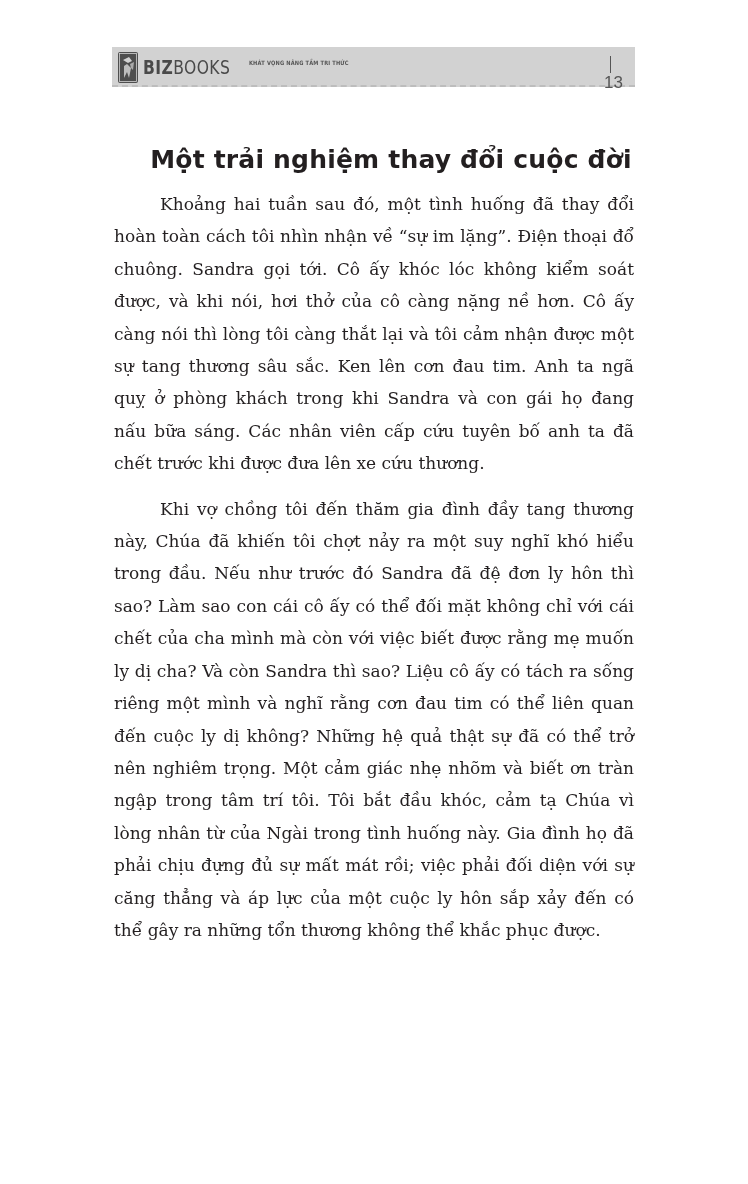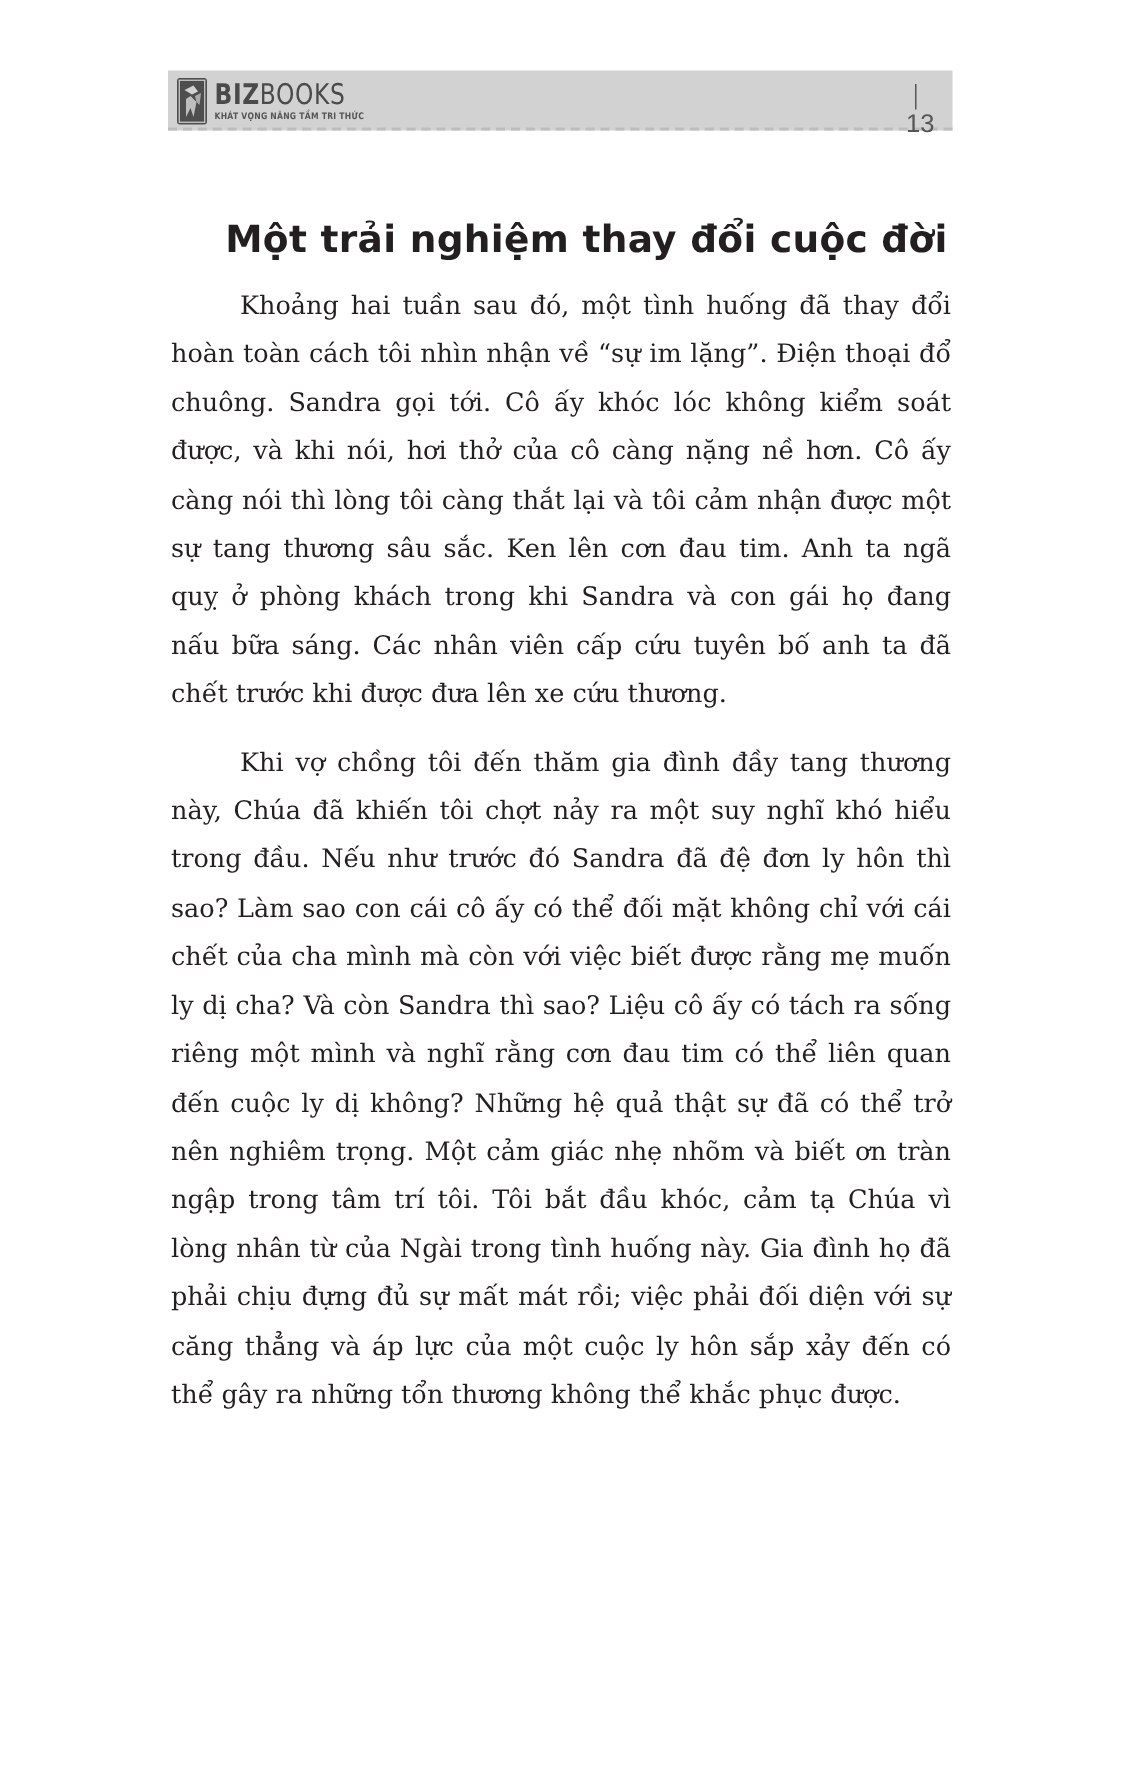--- a/index.html
+++ b/index.html
@@ -37,21 +37,21 @@
       height: 31px;
       background: #4e4e4e;
       border-radius: 2px;
       position: relative;
       overflow: hidden;
     }
     .logo-icon svg { display: block; }
     .logo-text {
       margin-left: 5px;
       display: flex;
-      flex-direction: column;
+      flex-direction: row;
       justify-content: center;
       line-height: 1;
     }
     .logo-brand {
       font-family: "DejaVu Sans", sans-serif;
       font-size: 19px;
       letter-spacing: 0.5px;
       color: #4a4a4a;
       transform: scaleX(0.82);
       transform-origin: left center;

